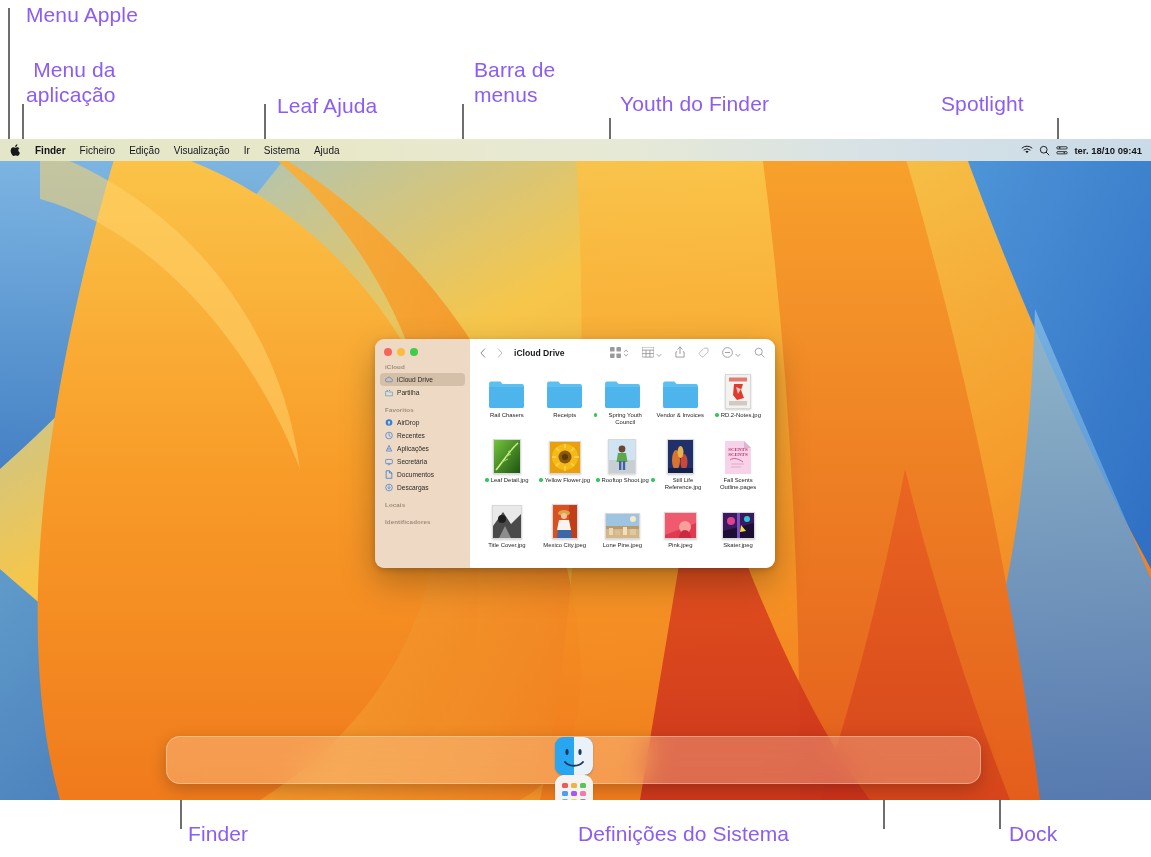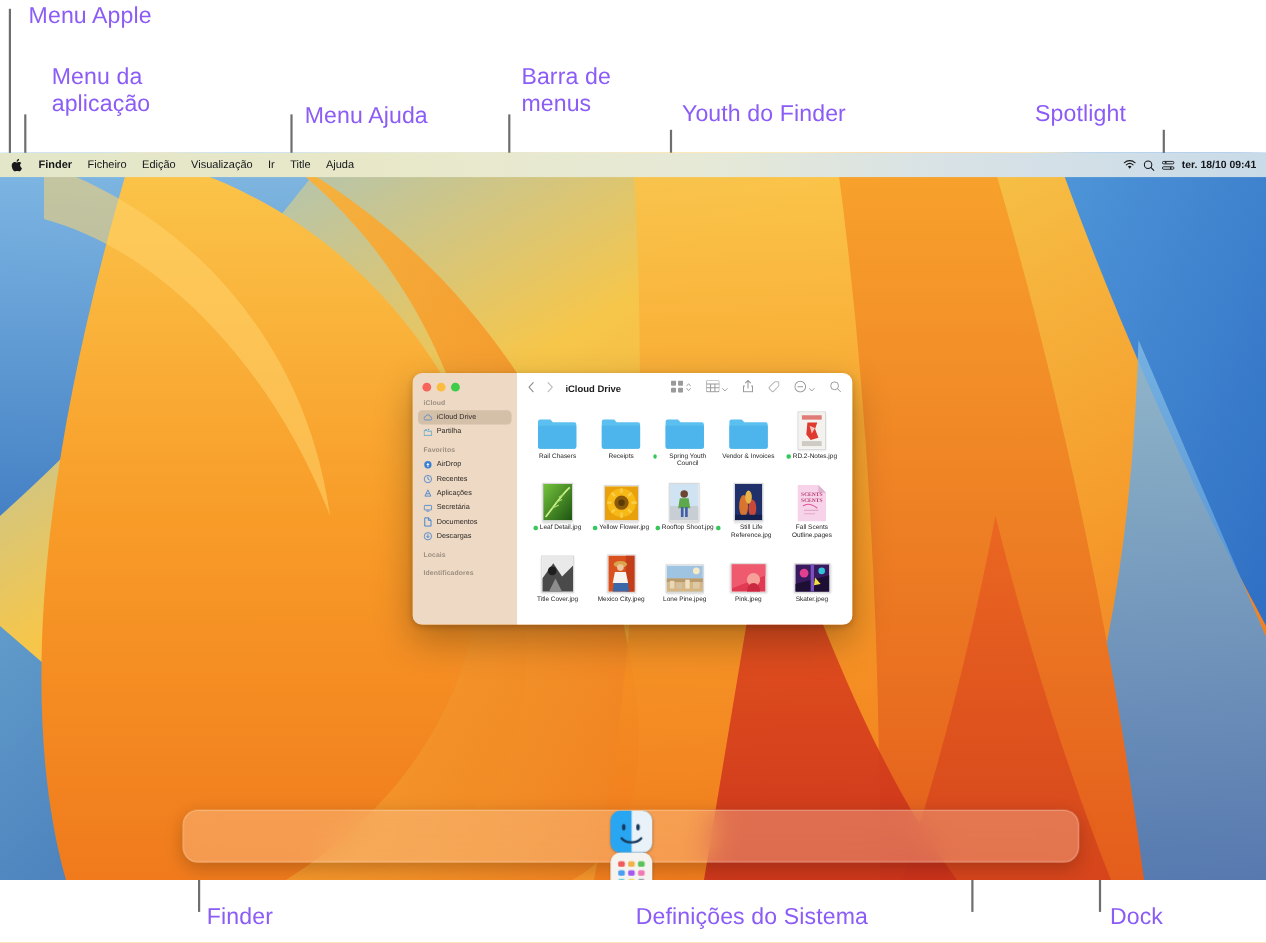--- a/index.html
+++ b/index.html
@@ -82,25 +82,25 @@
          display:flex;align-items:center;justify-content:center;overflow:hidden;
          box-shadow:0 1px 2px rgba(0,0,0,.22);}
   .dsep{width:1px;height:34px;background:rgba(255,255,255,.45);margin:0 5px;flex:0 0 1px;}
 </style>
 </head>
 <body>
 
 <div class="callout" style="left:26px;top:3px;">Menu Apple</div>
 <div class="leader v" style="left:8px;top:8px;height:134px;"></div>
 
-<div class="callout" style="left:47px;top:58px;">Menu da
+<div class="callout" style="left:26px;top:58px;text-align:right;">Menu da
 aplicação</div>
 <div class="leader v" style="left:22px;top:104px;height:38px;"></div>
 
-<div class="callout" style="left:277px;top:94px;">Menu Ajuda</div>
+<div class="callout" style="left:277px;top:94px;">Leaf Ajuda</div>
 <div class="leader v" style="left:264px;top:104px;height:46px;"></div>
 <div class="leader h" style="left:244px;top:150px;width:22px;"></div>
 
 <div class="callout" style="left:474px;top:58px;">Barra de
 menus</div>
 <div class="leader v" style="left:462px;top:104px;height:38px;"></div>
 
 <div class="callout" style="left:620px;top:92px;">Youth do Finder</div>
 <div class="leader v" style="left:609px;top:118px;height:228px;"></div>
 
@@ -179,21 +179,21 @@
       <div class="mb-apple">
         <svg width="10" height="12" viewBox="0 0 16 19">
           <path fill="#16181b" d="M13.1 10.1c0-2.2 1.8-3.3 1.9-3.4-1-1.5-2.6-1.7-3.2-1.7-1.4-.1-2.7.8-3.4.8-.7 0-1.8-.8-2.9-.8C4 5 2.6 5.9 1.8 7.3.2 10.1 1.4 14.3 3 16.6c.8 1.1 1.7 2.4 2.9 2.3 1.2 0 1.6-.7 3-.7s1.8.7 3 .7c1.3 0 2.1-1.1 2.8-2.3.9-1.3 1.3-2.6 1.3-2.7 0 0-2.5-1-2.5-3.8zM10.9 3.4c.6-.8 1-1.9.9-3-.9 0-2 .6-2.7 1.4-.6.7-1.1 1.8-.9 2.9 1 .1 2-.5 2.7-1.3z"></path>
         </svg>
       </div>
       <div class="mb-item bold">Finder</div>
       <div class="mb-item">Ficheiro</div>
       <div class="mb-item">Edição</div>
       <div class="mb-item">Visualização</div>
       <div class="mb-item">Ir</div>
-      <div class="mb-item">Title</div>
+      <div class="mb-item">Sistema</div>
       <div class="mb-item">Ajuda</div>
     </div>
     <div class="mb-right">
       <span class="mb-ico">
         <svg width="12" height="10" viewBox="0 0 16 12">
             <path d="M8 10.4l2.2-2.6a3.4 3.4 0 0 0-4.4 0L8 10.4z" fill="#16181b"></path>
             <path d="M3.9 5.9a6.2 6.2 0 0 1 8.2 0" stroke="#16181b" stroke-width="1.3" fill="none" stroke-linecap="round"></path>
             <path d="M1.4 3.3a9.7 9.7 0 0 1 13.2 0" stroke="#16181b" stroke-width="1.3" fill="none" stroke-linecap="round"></path>
           </svg>
       </span>

